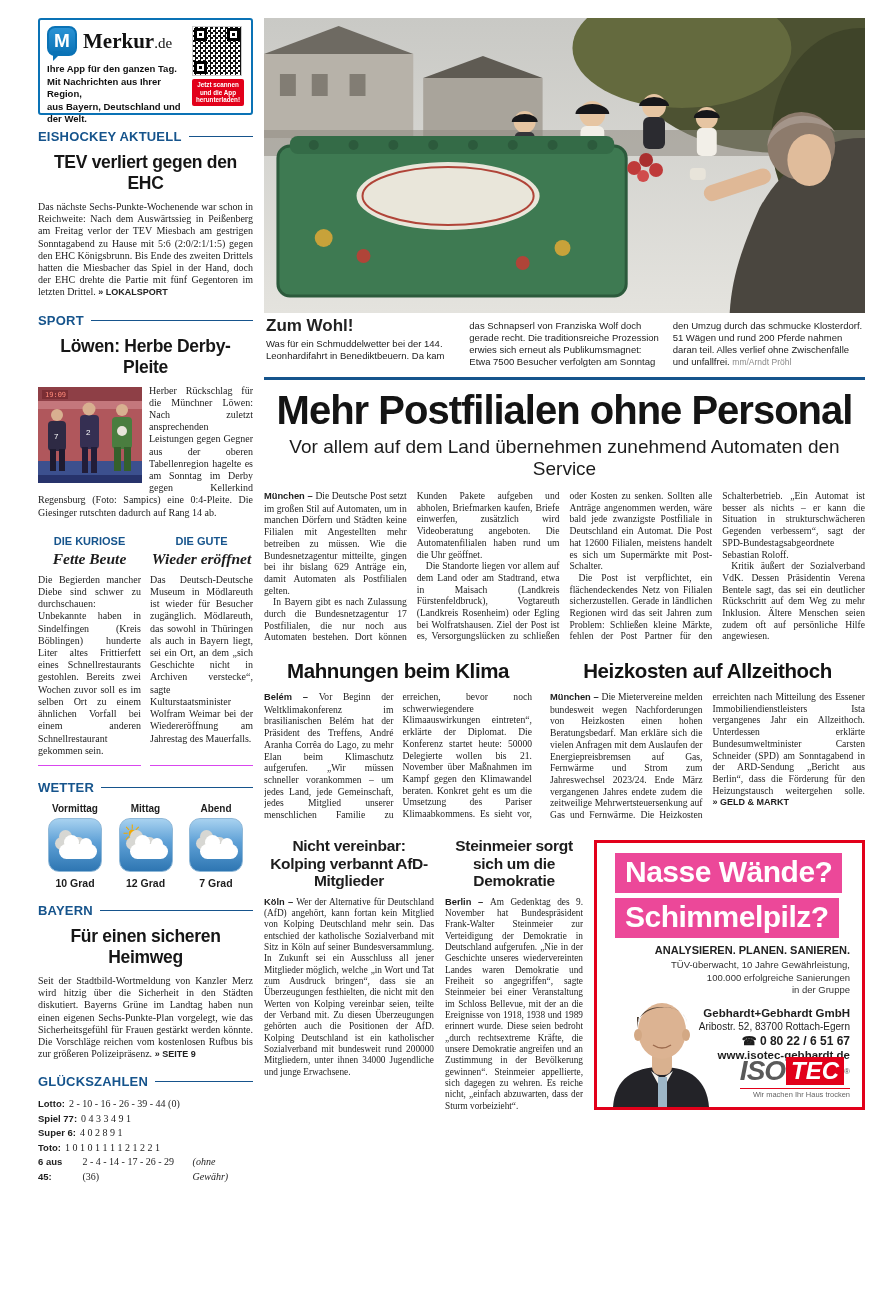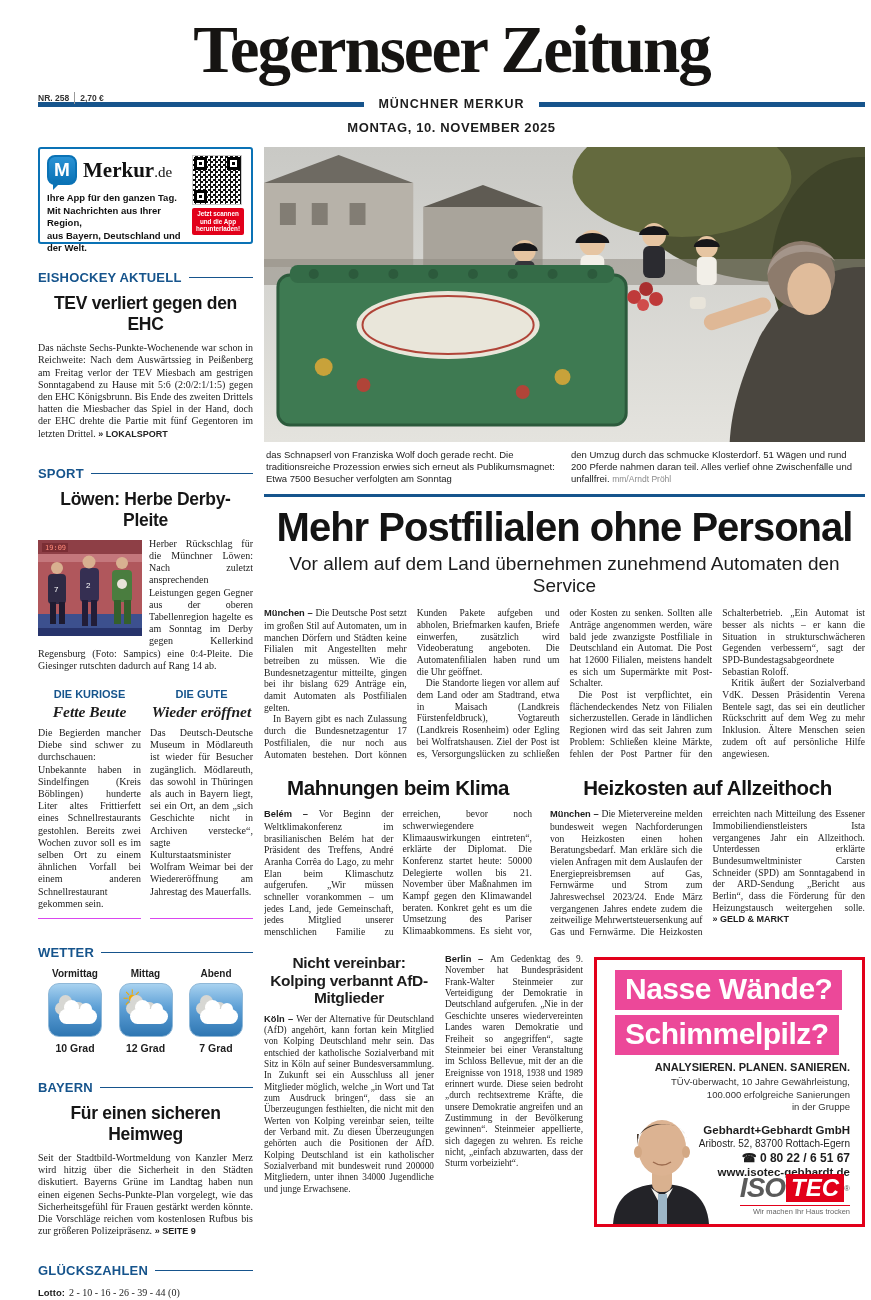--- a/index.html
+++ b/index.html
@@ -42,21 +42,21 @@
   .ad-merkur .lines { margin-top:7px; font-family:"Liberation Sans", sans-serif; font-weight:bold;
                       font-size:9.5px; line-height:12.5px; color:#111; }
   .qrcol { width:52px; flex:none; display:flex; flex-direction:column; gap:3px; }
   .qr { width:50px; height:50px; border:1px solid #ccc;
         background:repeating-conic-gradient(#111 0 25%, #fff 0 50%) 0 0 / 5px 5px; position:relative; }
   .qr .f { position:absolute; width:13px; height:13px; border:3px solid #000; background:#fff; }
   .qr .f::after { content:""; position:absolute; inset:2px; background:#000; }
   .qr .f1 { left:1px; top:1px; } .qr .f2 { right:1px; top:1px; } .qr .f3 { left:1px; bottom:1px; }
   .qrcap { background:#e2001a; color:#fff; font-family:"Liberation Sans", sans-serif; font-weight:bold;
            font-size:6.3px; line-height:7.5px; text-align:center; padding:2px 1px; border-radius:2px; }
-  .sideblock { margin-top:26px; }
+  .sideblock { margin-top:14px; }
   .sidehead { font-family:"Liberation Sans", sans-serif; font-weight:bold; font-size:17.5px;
               text-align:center; margin:8px 0 7px; color:#161616; letter-spacing:-.3px; }
   .bodytext { font-size:10px; line-height:12.2px; text-align:justify; color:#222; hyphens:auto; }
   .more { font-family:"Liberation Sans", sans-serif; font-weight:bold; font-size:9px; white-space:nowrap; }
   .sport-wrap { overflow:hidden; }
   .sportphoto { float:left; width:104px; height:96px; margin:2px 7px 2px 0; background:#b84b50; }
   .twocol { display:flex; gap:9px; margin-top:16px; }
   .twocol .col { flex:1; min-width:0; border-bottom:1px solid #d946ef; padding-bottom:8px; }
   .minilabel { font-family:"Liberation Sans", sans-serif; font-weight:bold; font-size:11px;
                color:#16548c; text-align:center; }
@@ -128,34 +128,20 @@
                    padding:0 5px; margin-left:1px; }
   .iso-logo .reg { font-size:8px; color:#555; vertical-align:top; }
   .iso-logo .tag { font-size:7.5px; color:#666; border-top:1.5px solid #e2001a; margin-top:1px; padding-top:1px; }
   .adman { position:absolute; left:6px; bottom:0; }
 </style>
 </head>
 <body>
 
 <div class="page">
 
-  <header class="masthead">
-    <div class="paper-title">Tegernseer Zeitung</div>
-    <div class="brandrow">
-      <div class="rule"></div>
-      <div class="brand">MÜNCHNER MERKUR</div>
-      <div class="rule"></div>
-    </div>
-    <div class="daterow">MONTAG, 10. NOVEMBER 2025</div>
-    <div class="issue">
-      <span>NR. 258</span>
-      <span class="sep"></span>
-      <span>2,70 €</span>
-    </div>
-  </header>
 
   <div class="cols">
 
     <aside class="sidebar">
 
       <div class="ad-merkur">
         <div class="left">
           <div class="mlogo-row">
             <div class="mlogo">
                 <span>M</span>
@@ -350,20 +336,24 @@
           <circle cx="381" cy="158" r="6" fill="#d04c4c"></circle>
         <path d="M604 295 L604 120 C560 118 520 150 498 190 C480 230 470 260 468 295 Z" fill="#4a463f"></path>
         <circle cx="540" cy="128" r="34" fill="#8d7b6c"></circle>
         <ellipse cx="548" cy="142" rx="22" ry="26" fill="#e0bc9b"></ellipse>
         <path d="M506 128 a36 30 0 0 1 68 -14 a40 30 0 0 0 -68 14 z" fill="#a4958a"></path>
         <rect x="440" y="170" width="70" height="16" rx="8" fill="#dfb896" transform="rotate(-18 440 170)"></rect>
         <rect x="428" y="150" width="16" height="12" rx="4" fill="#e8e4da"></rect>
       </svg>
 
       <div class="caption">
+        <div class="c">
+          <div class="cap-title">Zum Wohl!</div>
+          <span>Was für ein Schmuddelwetter bei der 144. Leonhardifahrt in Benediktbeuern. Da kam</span>
+        </div>
         <div class="c"><span>das Schnapserl von Franziska Wolf doch gerade recht. Die traditionsreiche Prozession erwies sich erneut als Publikumsmagnet: Etwa 7500 Besucher verfolgten am Sonntag</span></div>
         <div class="c"><span>den Umzug durch das schmucke Klosterdorf. 51 Wägen und rund 200 Pferde nahmen daran teil. Alles verlief ohne Zwischenfälle und unfallfrei. </span><span class="credit">mm/Arndt Pröhl</span></div>
       </div>
 
       <div class="bluebar"></div>
 
       <article>
         <h1 class="lead-hl">Mehr Postfilialen ohne Personal</h1>
         <div class="lead-sub">Vor allem auf dem Land übernehmen zunehmend Automaten den Service</div>
         <div class="lead-body">
@@ -391,20 +381,21 @@
       </div>
 
       <div class="botrow">
         <article class="kolping">
           <h2 class="bot-hl">Nicht vereinbar: Kolping verbannt AfD-Mitglieder</h2>
           <div class="bot-art">
             <p><span class="dateline">Köln – </span><span>Wer der Alternative für Deutschland (AfD) angehört, kann fortan kein Mitglied von Kolping Deutschland mehr sein. Das entschied der katholische Sozialverband mit Sitz in Köln auf seiner Bundesversammlung. In Zukunft sei ein Ausschluss all jener Mitglieder möglich, welche „in Wort und Tat zum Ausdruck bringen“, dass sie an Überzeugungen festhielten, die nicht mit den Werten von Kolping vereinbar seien, teilte der Verband mit. Zu diesen Überzeugungen gehörten auch die Positionen der AfD. Kolping Deutschland ist ein katholischer Sozialverband mit bundesweit rund 200000 Mitgliedern, unter ihnen 34000 Jugendliche und junge Erwachsene.</span></p>
           </div>
         </article>
         <article class="steinm">
+          <h2 class="bot-hl">Steinmeier sorgt sich um die Demokratie</h2>
           <div class="bot-art">
             <p><span class="dateline">Berlin – </span><span>Am Gedenktag des 9. November hat Bundespräsident Frank-Walter Steinmeier zur Verteidigung der Demokratie in Deutschland aufgerufen. „Nie in der Geschichte unseres wiedervereinten Landes waren Demokratie und Freiheit so angegriffen“, sagte Steinmeier bei einer Veranstaltung im Schloss Bellevue, mit der an die Ereignisse von 1918, 1938 und 1989 erinnert wurde. Diese seien bedroht „durch rechtsextreme Kräfte, die unsere Demokratie angreifen und an Zustimmung in der Bevölkerung gewinnen“. Steinmeier appellierte, sich dagegen zu wehren. Es reiche nicht, „einfach abzuwarten, dass der Sturm vorbeizieht“.</span></p>
           </div>
         </article>
 
         <div class="isotec">
           <div class="banner">Nasse Wände?</div>
           <div class="banner">Schimmelpilz?</div>
           <div class="iso-right">
             <div class="iso-tag">ANALYSIEREN. PLANEN. SANIEREN.</div>

